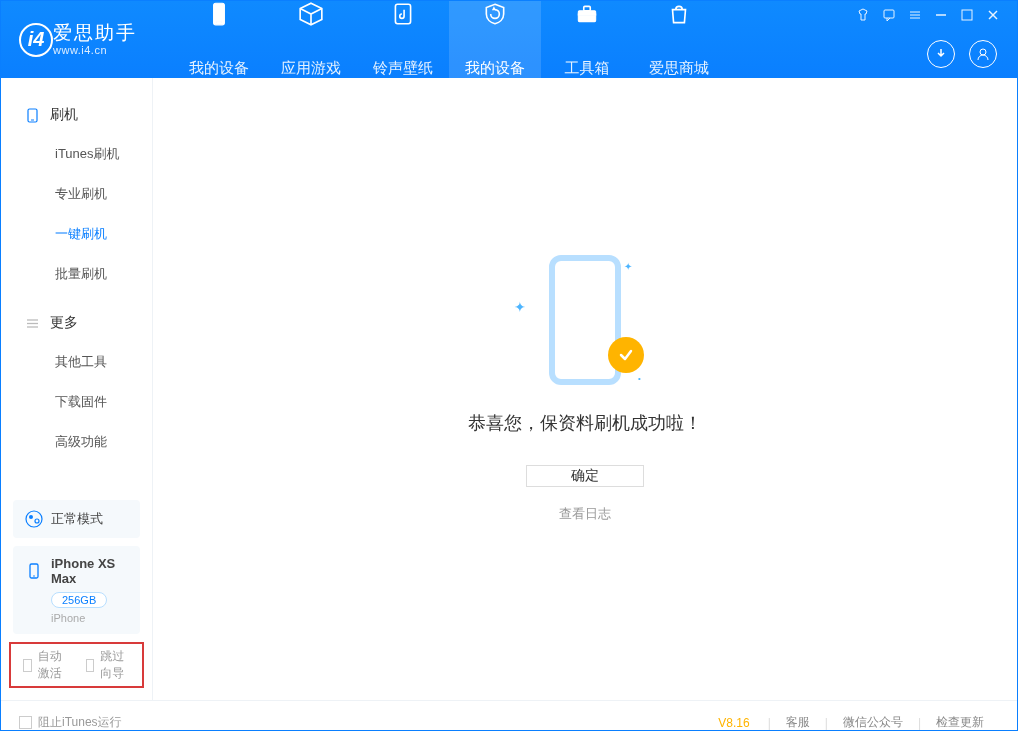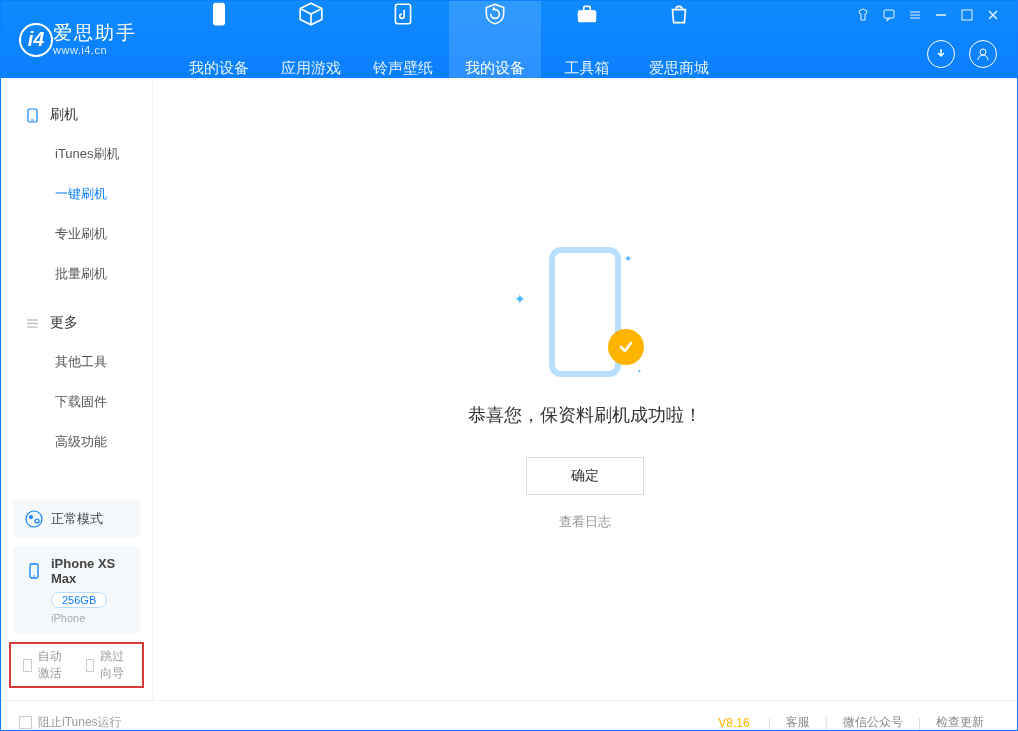--- a/index.html
+++ b/index.html
@@ -46,21 +46,21 @@
 .chk-row { display: flex; align-items: center; gap: 6px; font-size: 12px; color: #999; cursor: pointer; }
 .chk { width: 13px; height: 13px; border: 1px solid #ccc; background: #fff; }
 
 
 .main { flex: 1; position: relative; display: flex; flex-direction: column; align-items: center; justify-content: center; }
 .illus { position: relative; width: 130px; height: 130px; margin-bottom: 26px; }
 .phone-frame { width: 72px; height: 130px; border: 6px solid #b8dfff; border-radius: 12px; background: #fff; margin: 0 auto; position: relative; }
 .check-circle { position: absolute; right: 6px; bottom: 12px; width: 36px; height: 36px; background: #ffb400; border-radius: 50%; display: flex; align-items: center; justify-content: center; }
 .sparkle { position: absolute; color: #4db5ff; }
 .success-text { font-size: 18px; color: #333; margin-bottom: 30px; }
-.ok-btn { padding: 9px 44px; border: 1px solid #ddd; background: #fff; font-size: 14px; color: #333; cursor: pointer; margin-bottom: 18px; }
+.ok-btn { padding: 1px 44px; border: 1px solid #ddd; background: #fff; font-size: 14px; color: #333; cursor: pointer; margin-bottom: 18px; }
 .log-link { font-size: 13px; color: #999; cursor: pointer; }
 
 
 .footer { height: 44px; border-top: 1px solid #eef2f6; display: flex; align-items: center; padding: 0 18px; font-size: 12px; color: #999; }
 .footer-left { display: flex; align-items: center; gap: 6px; }
 .footer-right { margin-left: auto; display: flex; align-items: center; gap: 0; color: #999; }
 .version { color: #ffb400; margin-right: 18px; }
 .foot-link { color: #888; padding: 0 15px; cursor: pointer; }
 .divider { color: #ddd; }
 </style>
@@ -179,22 +179,22 @@
   <div class="sidebar">
     <div class="side-content">
       <div class="side-group-header">
         <svg width="15" height="15" viewBox="0 0 15 15">
             <rect x="3" y="1" width="9" height="13" rx="1.5" fill="none" stroke="#0a7fff" stroke-width="1.2"></rect>
             <line x1="6" y1="12" x2="9" y2="12" stroke="#0a7fff"></line>
           </svg>
         <span>刷机</span>
       </div>
       <div class="side-sub">iTunes刷机</div>
+      <div class="side-sub">专业刷机</div>
       <div class="side-sub active">一键刷机</div>
-      <div class="side-sub">专业刷机</div>
       <div class="side-sub">批量刷机</div>
 
       <div class="side-group-header" style="margin-top:10px;">
         <svg width="15" height="15" viewBox="0 0 15 15">
             <line x1="2" y1="4" x2="13" y2="4" stroke="#bbb" stroke-width="1.3"></line>
             <line x1="2" y1="7.5" x2="13" y2="7.5" stroke="#bbb" stroke-width="1.3"></line>
             <line x1="2" y1="11" x2="13" y2="11" stroke="#bbb" stroke-width="1.3"></line>
           </svg>
         <span>更多</span>
       </div>

